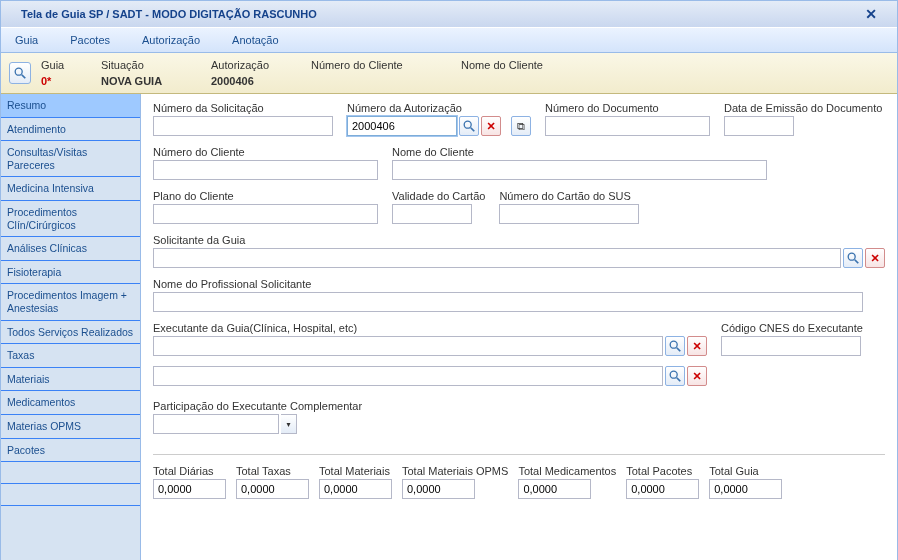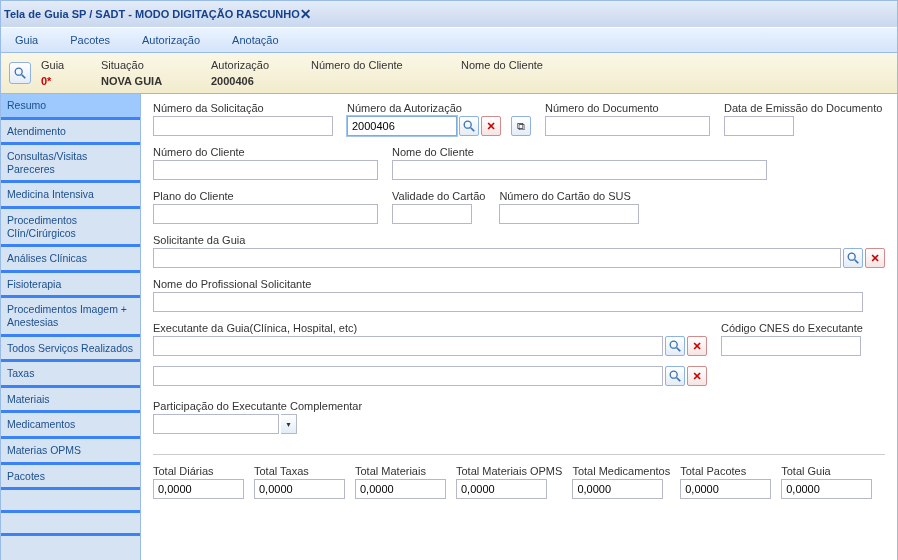--- a/index.html
+++ b/index.html
@@ -1,51 +1,51 @@
 <!DOCTYPE html>
 <html><head>
   <meta charset="utf-8">
   <style>
     * { margin: 0; padding: 0; box-sizing: border-box; }
     body { font-family: Tahoma, Verdana, Arial, sans-serif; font-size: 11px; color: #333; background: #dfe8f6; width: 898px; height: 560px; overflow: hidden; }
     
     .window { background: #c9d7ef; border: 1px solid #99bbe8; width: 898px; height: 560px; }
-    .titlebar { background: linear-gradient(to bottom, #e4ecf7, #c9d7ef); padding: 5px 3px; font-weight: bold; color: #15428b; font-size: 11px; display: flex; justify-content: flex-start; align-items: center; }
+    .titlebar { background: linear-gradient(to bottom, #e4ecf7, #c9d7ef); padding: 5px 20px; font-weight: bold; color: #15428b; font-size: 11px; display: flex; justify-content: space-between; align-items: center; }
     .close-btn { font-weight: bold; font-size: 14px; cursor: pointer; }
     
     .menubar { background: linear-gradient(to bottom, #ebf3ff, #d4e4fb); padding: 4px 8px; display: flex; gap: 20px; color: #1b4f8f; border-top: 1px solid #fff; border-bottom: 1px solid #99bbe8; }
     .menu-item { padding: 2px 6px; cursor: pointer; }
     
     .contextbar { background: linear-gradient(to bottom, #faf7e6, #f2eccd); padding: 6px 8px; display: flex; align-items: center; gap: 10px; border-bottom: 1px solid #c4b97d; }
     .ctx-icon-btn { width: 22px; height: 22px; border: 1px solid #8db2e3; border-radius: 3px; background: linear-gradient(to bottom, #fff, #e4ecf7); display: flex; align-items: center; justify-content: center; cursor: pointer; }
     .ctx-table { display: grid; grid-template-columns: 50px 100px 90px 140px auto; gap: 4px 10px; }
     .ctx-header { font-weight: normal; color: #333; }
     .ctx-val-red { color: #c00; font-weight: bold; }
     .ctx-val-bold { font-weight: bold; }
     
     .body-wrap { display: flex; height: calc(100% - 90px); }
     
     .sidebar { width: 140px; background: #d6e3f2; border-right: 1px solid #99bbe8; }
-    .sidebar-item { padding: 5px 6px; border-bottom: 3px solid #3b82f6; cursor: pointer; color: #1b4f8f; font-size: 10.5px; line-height: 1.2; }
+    .sidebar-item { padding: 5px 6px; border-bottom: 1px solid #3b82f6; cursor: pointer; color: #1b4f8f; font-size: 10.5px; line-height: 1.2; }
     .sidebar-item.active { background: #9ec9ff; }
     .sidebar-item.empty { padding: 10px 6px; height: 22px; }
     
     .main { flex: 1; padding: 8px 12px; background: #fff; overflow-y: auto; }
     .row { display: flex; gap: 14px; margin-bottom: 10px; flex-wrap: wrap; }
     .field { display: flex; flex-direction: column; gap: 2px; }
     .field label { font-size: 11px; color: #333; white-space: nowrap; }
     .input-wrap { display: flex; align-items: center; gap: 2px; }
     .field input { height: 20px; border: 1px solid #b5b8c8; padding: 2px 4px; font-size: 11px; background: #fff; }
     .field input.focus { border: 1px solid #7eadd9; outline: 1px solid #a3c6ee; }
     .icon-btn { width: 20px; height: 20px; border: 1px solid #8db2e3; border-radius: 2px; background: linear-gradient(to bottom, #fff, #e4ecf7); display: flex; align-items: center; justify-content: center; cursor: pointer; font-size: 11px; }
     .icon-btn.del { border-color: #d28c8c; background: linear-gradient(to bottom, #fff, #f7e4e4); }
     .dropdown-arrow { width: 16px; height: 20px; border: 1px solid #b5b8c8; border-left: none; background: linear-gradient(to bottom, #fff, #e4ecf7); display: flex; align-items: center; justify-content: center; cursor: pointer; font-size: 8px; }
     
     .totals { display: flex; gap: 10px; border-top: 1px solid #ccc; padding-top: 10px; margin-top: 20px; }
-    .totals .field input { width: 91px; }
+    .totals .field input { width: 73px; }
     
     svg.search-svg { width: 14px; height: 14px; }
   </style>
 </head>
 <body>
 
 <div class="window">
 
   <div class="titlebar">
     <span>Tela de Guia SP / SADT - MODO DIGITAÇÃO RASCUNHO</span>

